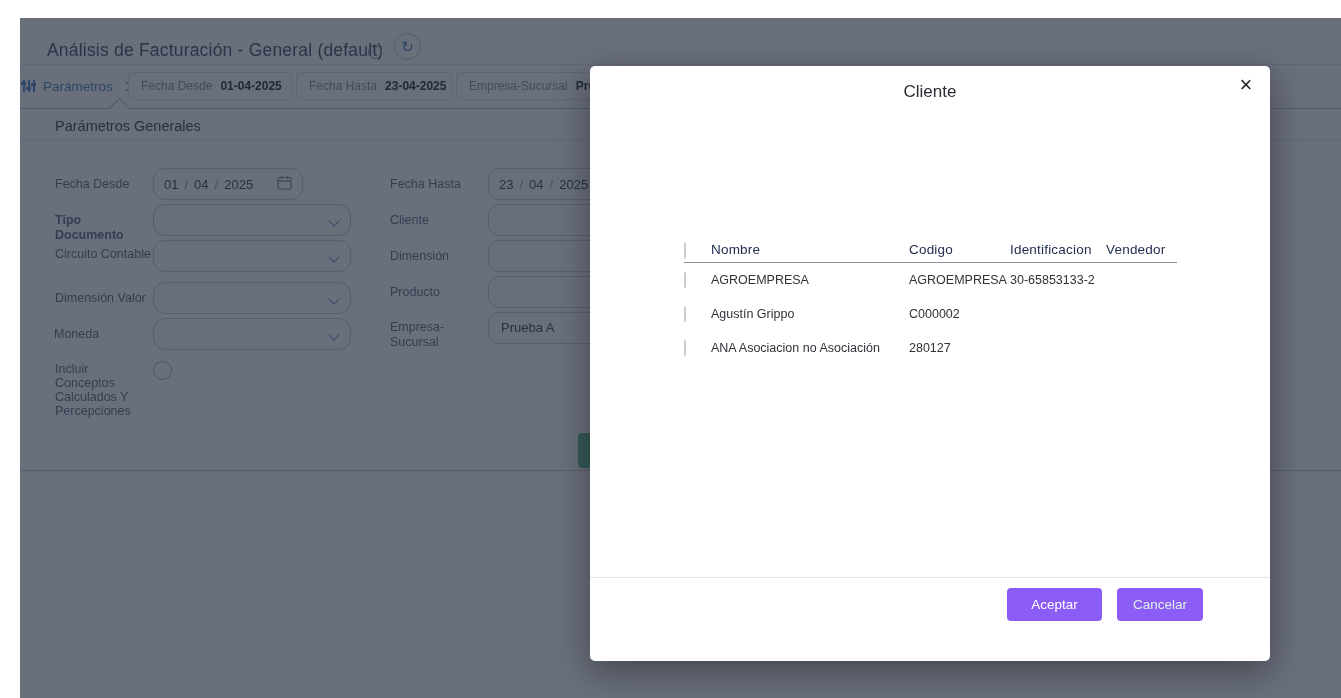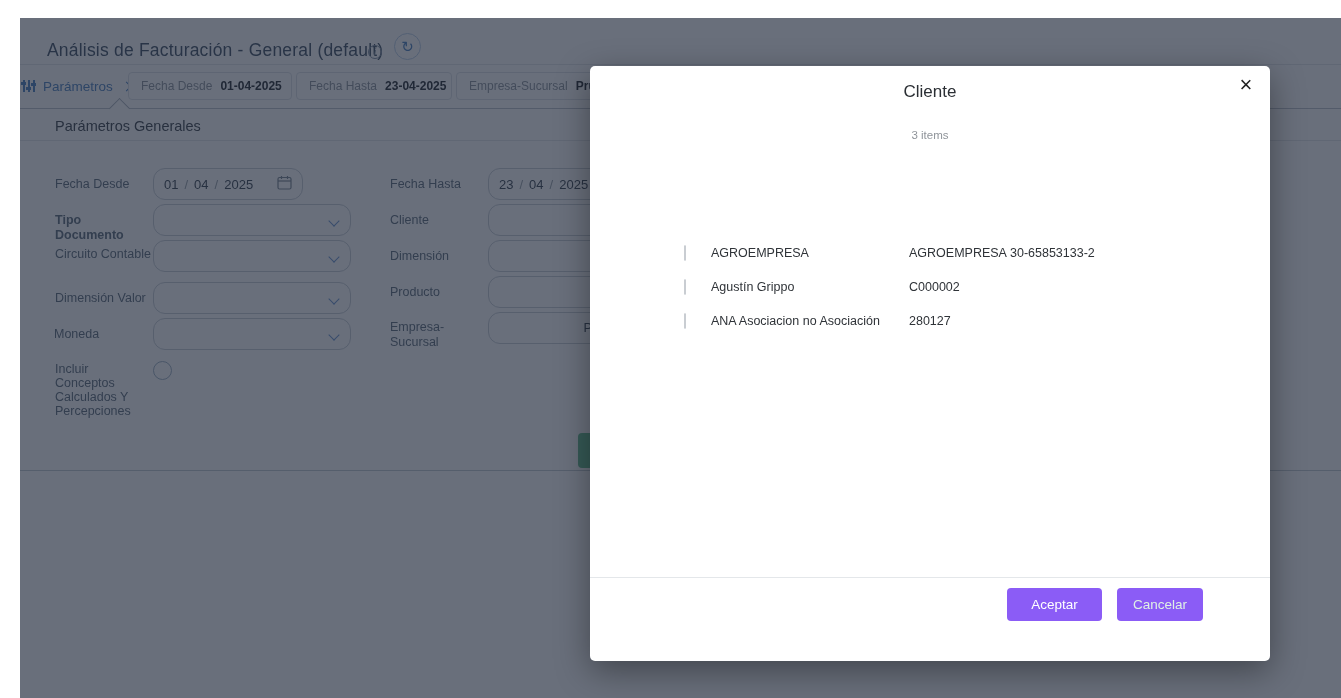--- a/index.html
+++ b/index.html
@@ -34,21 +34,21 @@
   .fbar-divider { position:absolute; left:0; right:0; top:90px; height:1px; background:#bcc3cb; }
   .fbar-caret { position:absolute; left:92px; top:83px; width:15px; height:15px; background:#fff;
                 border-left:1px solid #aab2bb; border-top:1px solid #aab2bb; transform:rotate(45deg); }
 
   
   .panel-title { position:absolute; left:35px; top:100px; font-size:14.5px; color:#3a4149; }
   .panel-divider { position:absolute; left:0; right:0; top:122px; height:1px; background:#e2e6ea; }
 
   
   .flabel { position:absolute; font-size:12.5px; color:#5c6b7a; line-height:15px; }
-  .fbox { position:absolute; height:32px; background:#fff; border:1px solid #c7cdd4; border-radius:12px;text-align:right; }
+  .fbox { position:absolute; height:32px; background:#fff; border:1px solid #c7cdd4; border-radius:12px; }
   .datebox { display:flex; align-items:center; gap:6px; padding:0 10px; font-size:13px; color:#394450; }
   .datebox .sep { color:#9aa1a9; } .datebox .cal { margin-left:auto; }
   .selbox  { }
   .sel-chev { position:absolute; right:12px; top:12px; width:8px; height:8px;
               border-right:1.5px solid #6b94cf; border-bottom:1.5px solid #6b94cf; transform:rotate(45deg); }
   .txtval { font-size:13px; color:#394450; line-height:30px; padding-left:12px; }
   .toggle-circle { position:absolute; left:133px; top:343px; width:19px; height:19px; border-radius:50%;
                    border:1.5px solid #9db0c2; background:transparent; }
   .partial-green-btn { position:absolute; left:558px; top:415px; width:62px; height:35px; border-radius:4px;
                        background:#61bd8d; }
@@ -198,25 +198,31 @@
 
     <div class="partial-green-btn"></div>
     <div class="footer-divider"></div>
   </div>
 
   <div class="overlay"></div>
 
   <div class="modal">
     <div class="m-title">Cliente</div>
     <div class="m-close">×</div>
-    <div class="m-count">3 items</div>
 
 
 
     <div class="m-table">
+      <div class="m-thead">
+        <span class="c0"><span class="cbx"></span></span>
+        <span class="c1">Nombre</span>
+        <span class="c2">Codigo</span>
+        <span class="c3">Identificacion</span>
+        <span class="c4">Vendedor</span>
+      </div>
       <div class="m-row">
         <span class="c0"><span class="cbx"></span></span>
         <span class="c1">AGROEMPRESA</span>
         <span class="c2">AGROEMPRESA</span>
         <span class="c3">30-65853133-2</span>
         <span class="c4"></span>
       </div>
       <div class="m-row">
         <span class="c0"><span class="cbx"></span></span>
         <span class="c1">Agustín Grippo</span>

